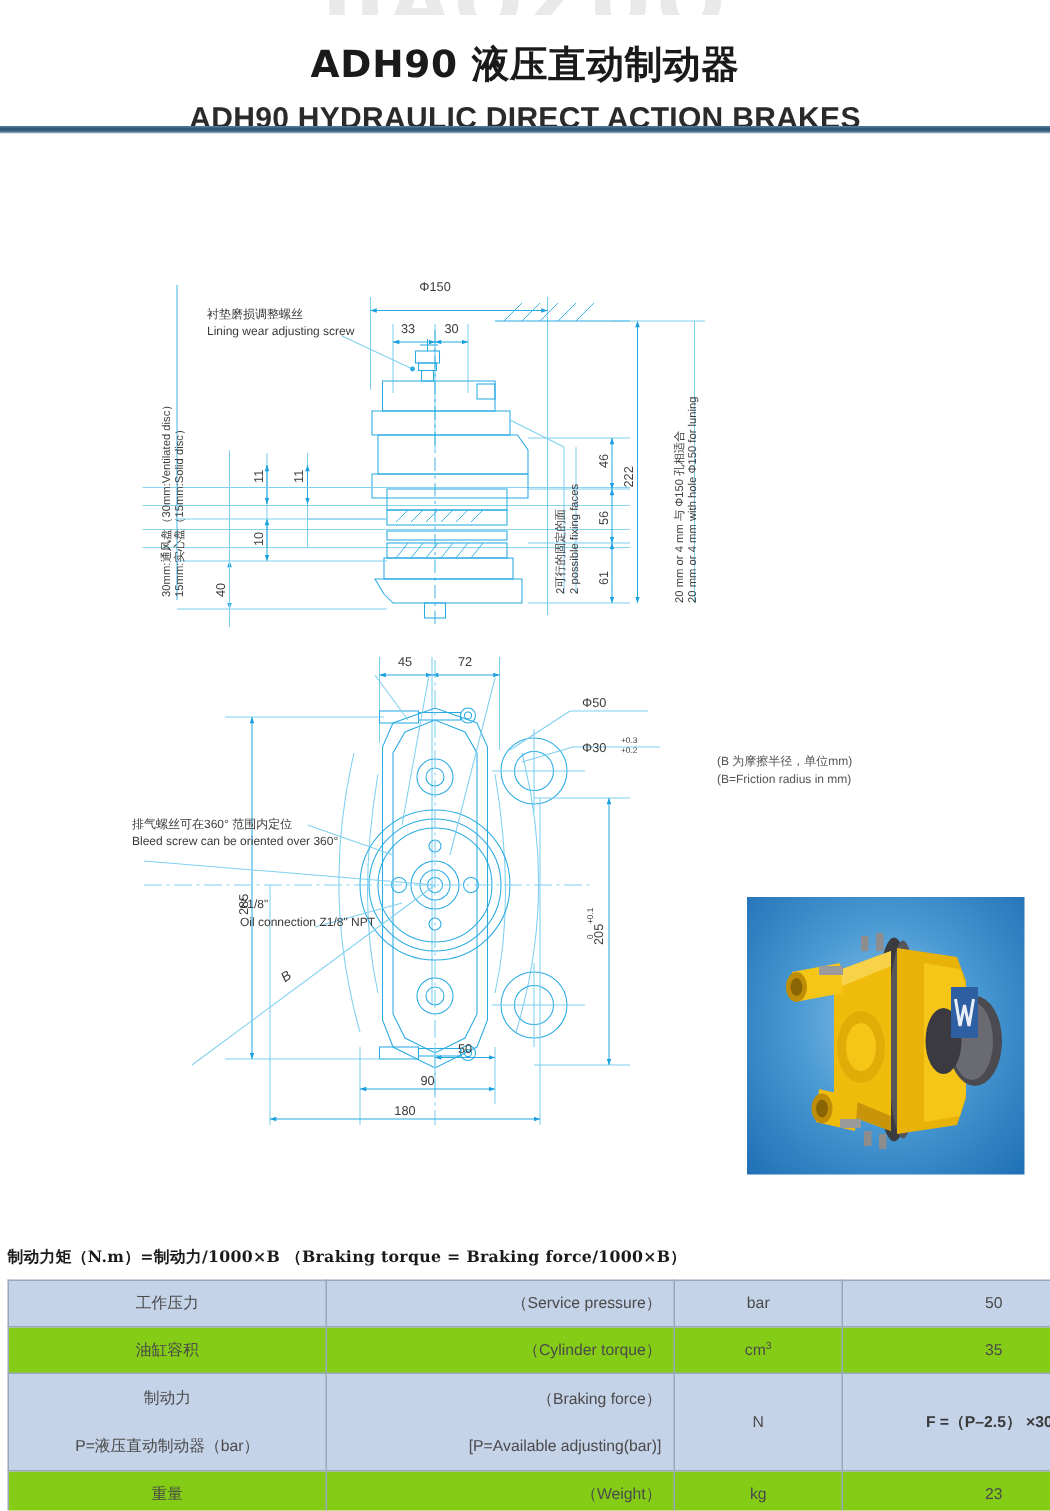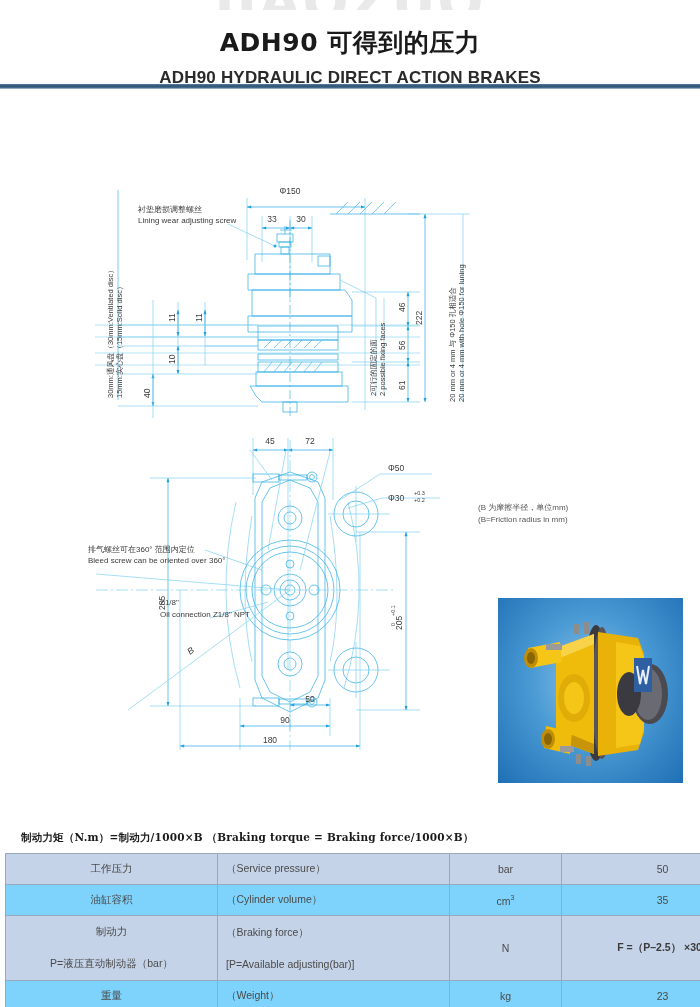--- a/index.html
+++ b/index.html
@@ -19,76 +19,76 @@
     white-space:nowrap;overflow:hidden;
   }
   
   .header{position:absolute;top:0;left:0;width:700px;}
   .title-cn{
     text-align:center;font-size:25px;font-weight:bold;
     color:#1a1a1a;margin-top:26px;letter-spacing:0.5px;
     font-family:"DejaVu Sans","Liberation Sans",sans-serif;
   }
   .title-en{
-    text-align:center;font-size:17px;font-weight:bold;
+    text-align:center;font-size:20px;font-weight:bold;
     color:#2a2a2a;margin-top:9px;letter-spacing:0.2px;
   }
   .rule{
     position:absolute;top:84px;left:0;width:700px;height:5px;
     background:linear-gradient(to bottom,#5b7f9e 0%,#2d5271 40%,#41698a 70%,#b9cbd8 100%);
   }
   
   .drawing{position:absolute;top:150px;left:0;width:700px;height:660px;}
   .drawing svg{display:block;}
   
   .photo{
     position:absolute;left:498px;top:598px;width:185px;height:185px;
     background:radial-gradient(ellipse at 50% 45%, #8fc3e8 0%, #4a9ad4 45%, #1f6fb5 100%);
     overflow:hidden;
   }
   
   .formula{
-    position:absolute;left:21px;top:831px;font-size:10.5px;
+    position:absolute;left:5px;top:831px;font-size:10.5px;
     font-family:"DejaVu Serif","Liberation Serif",serif;
     font-weight:bold;color:#1a1a1a;white-space:nowrap;letter-spacing:0.2px;
   }
   
   .spec-table{
     position:absolute;left:5px;top:853px;width:690px;
     border-collapse:collapse;
     table-layout:fixed;
   }
   .spec-table td{
     border:1px solid #9aa8bb;
     font-size:10.5px;color:#4a4a4a;
     padding:0 8px;
     vertical-align:middle;
   }
   .spec-table tr.blue td{background:#c5d3e8;}
-  .spec-table tr.white td{background:#7dd3fc;}
+  .spec-table tr.white td{background:#84cc16;}
   .c-cn{width:195px;text-align:center;}
-  .c-en{width:215px;text-align:left;padding-left:10px;}
+  .c-en{width:215px;text-align:right;padding-left:10px;}
   .c-unit{width:95px;text-align:center;padding-right:14px;}
   .c-val{width:185px;text-align:center;}
   .c-val b{font-weight:bold;color:#3a3a3a;}
   .sub{font-size:7px;vertical-align:super;}
   .row-tall td{height:64px;}
   .row-norm td{height:30px;}
   .stack{display:block;}
   .stack .l1{display:block;margin-bottom:18px;}
   .stack .l2{display:block;}
   .valtop{vertical-align:top;padding-top:13px;}
 </style>
 </head>
 <body>
 
 <div class="watermark">JIAOZUO</div>
 
 <div class="header">
-  <div class="title-cn">ADH90 可得到的压力</div>
+  <div class="title-cn">ADH90 液压直动制动器</div>
   <div class="title-en">ADH90 HYDRAULIC DIRECT ACTION BRAKES</div>
 </div>
 <div class="rule"></div>
 
 <div class="drawing">
 <svg width="700" height="660" viewBox="0 0 700 660" xmlns="http://www.w3.org/2000/svg">
   <defs>
     <marker id="ar" markerWidth="7" markerHeight="7" refX="6" refY="2.2" orient="auto">
       <path d="M0,0 L6,2.2 L0,4.4 z" fill="#1a9fe0"></path>
     </marker>
@@ -385,21 +385,21 @@
 <table class="spec-table">
   <tbody>
     <tr class="blue row-norm">
       <td class="c-cn">工作压力</td>
       <td class="c-en">（Service pressure）</td>
       <td class="c-unit">bar</td>
       <td class="c-val">50</td>
     </tr>
     <tr class="white row-norm">
       <td class="c-cn">油缸容积</td>
-      <td class="c-en">（Cylinder volume）</td>
+      <td class="c-en">（Cylinder torque）</td>
       <td class="c-unit"><span>cm</span><span class="sub">3</span></td>
       <td class="c-val">35</td>
     </tr>
     <tr class="blue row-tall">
       <td class="c-cn valtop">
         <span class="stack">
           <span class="l1">制动力</span>
           <span class="l2">P=液压直动制动器（bar）</span>
         </span>
       </td>

